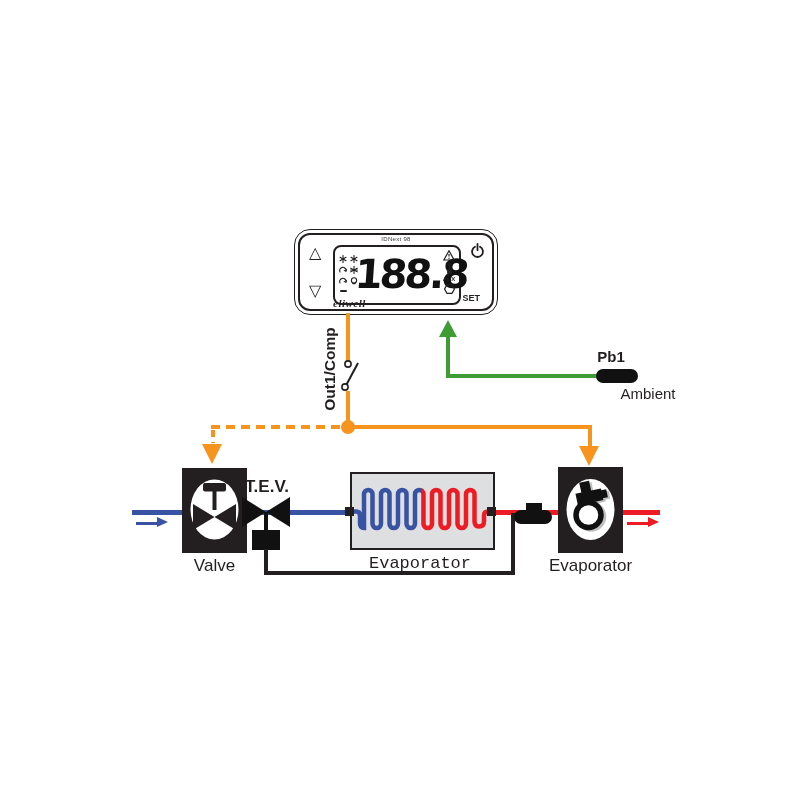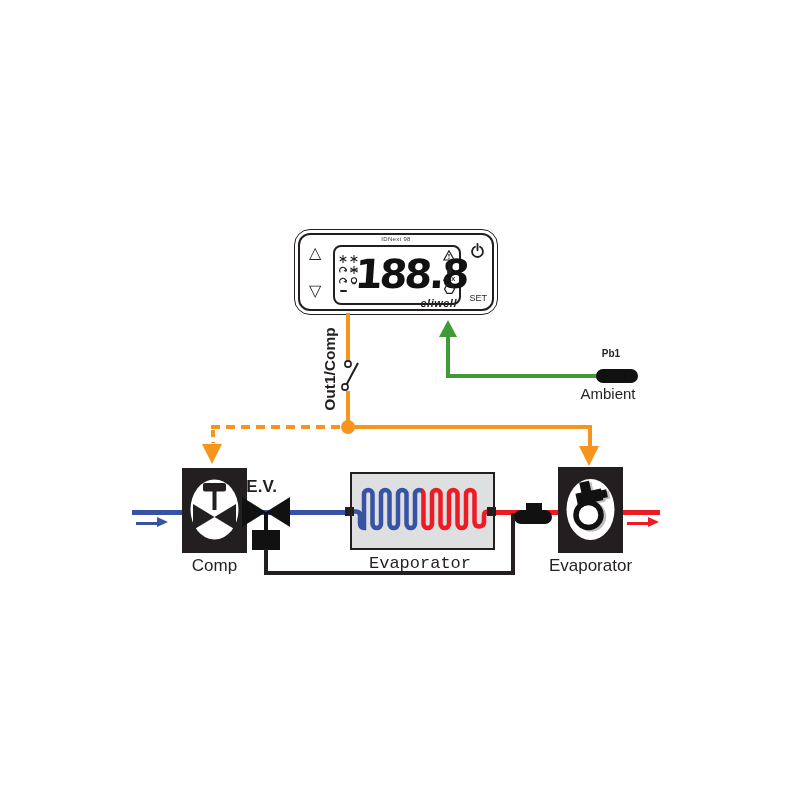--- a/index.html
+++ b/index.html
@@ -10,24 +10,24 @@
   #controller{left:294px;top:229px;width:202px;height:84px;border:1.5px solid #231F20;border-radius:16px;background:#fff;}
   #controller .face{position:absolute;left:3px;top:3px;right:3px;bottom:3px;border:2px solid #231F20;border-radius:12px;}
   .model-label{position:absolute;top:1px;left:0;width:100%;text-align:center;font-size:6px;color:#3a3a3a;letter-spacing:.3px;}
   .lcd{position:absolute;left:33px;top:10px;width:124px;height:56px;border:2.5px solid #231F20;border-radius:8px;background:#fff;}
   .digits{position:absolute;left:20px;top:-2px;width:84px;height:56px;text-align:center;
           font-family:"DejaVu Sans",sans-serif;font-weight:900;font-size:40px;line-height:58px;
           letter-spacing:-3px;transform:skewX(-4deg);color:#111;}
   .btn{position:absolute;font-size:16px;color:#231F20;line-height:16px;}
   #btn-up{left:9px;top:10px;}
   #btn-down{left:9px;top:48px;}
-  #set-label{position:absolute;right:5px;top:58px;font-size:9px;font-weight:normal;}
+  #set-label{position:absolute;right:12px;top:58px;font-size:9px;font-weight:bold;}
   #power-wrap{position:absolute;right:7px;top:8px;width:15px;height:15px;}
-  .logo{position:absolute;left:33px;bottom:0px;width:124px;text-align:right;
-        font-size:11px;font-weight:bold;font-style:italic;letter-spacing:.5px;color:#231F20;}
+  .logo{position:absolute;left:33px;bottom:0px;width:124px;text-align:left;
+        font-size:11px;font-weight:bold;font-style:italic;letter-spacing:.5px;color:#231F20;font-family:Liberation Serif, serif;}
   .lcd-right{position:absolute;right:2px;top:3px;width:16px;display:flex;flex-direction:column;align-items:center;gap:1px;}
   .aux{font-size:6px;font-weight:bold;line-height:7px;}
   
   .orange{background:#F7941E;}
   #out1-v1{left:346px;top:313px;width:4px;height:49px;}
   #out1-v2{left:346px;top:391px;width:4px;height:36px;}
   #out1-h{left:348px;top:425px;width:244px;height:4px;}
   #out1-vr{left:588px;top:427px;width:4px;height:20px;}
   #junction{left:341px;top:420px;width:14px;height:14px;border-radius:50%;background:#F7941E;}
   #out1-dash-h{left:211px;top:425px;width:136px;height:4px;
@@ -38,40 +38,40 @@
   #arrow-comp{left:579px;top:446px;}
   #arrow-valve{left:202px;top:444px;}
   #out1-label{left:330px;top:369px;transform:translate(-50%,-50%) rotate(-90deg);
       font-weight:bold;font-size:15.5px;white-space:nowrap;}
   
   .green{background:#3F9C35;}
   #pb1-arrow{left:439px;top:320px;width:0;height:0;border-left:9.5px solid transparent;border-right:9.5px solid transparent;border-bottom:17px solid #3F9C35;}
   #pb1-v{left:446px;top:335px;width:4px;height:43px;}
   #pb1-h{left:446px;top:374px;width:152px;height:4px;}
   #probe{left:596px;top:369px;width:42px;height:14px;border-radius:7px;background:#111;}
-  #pb1-label{left:581px;top:348px;width:60px;text-align:center;font-weight:bold;font-size:10px;}
-  #ambient-label{left:568px;top:385px;width:80px;text-align:center;font-size:15px;}
+  #pb1-label{left:581px;top:348px;width:60px;text-align:center;font-weight:bold;font-size:15px;}
+  #ambient-label{left:608px;top:385px;width:80px;text-align:center;font-size:15px;}
   
   #pipe-blue{left:132px;top:510px;width:219px;height:4.5px;background:#3953A4;}
   #pipe-red{left:490px;top:510px;width:170px;height:4.5px;background:#ED1C24;}
   #blue-arrow-line{left:136px;top:521.5px;width:21px;height:3px;background:#3953A4;}
   #blue-arrow-head{left:157px;top:517px;width:0;height:0;border-top:5.5px solid transparent;border-bottom:5.5px solid transparent;border-left:11px solid #3953A4;}
   #red-arrow-line{left:627px;top:521.5px;width:21px;height:3px;background:#ED1C24;}
   #red-arrow-head{left:648px;top:517px;width:0;height:0;border-top:5.5px solid transparent;border-bottom:5.5px solid transparent;border-left:11px solid #ED1C24;}
   
   .blackbox{background:#231F20;}
   #valve-box{left:182px;top:468px;width:65px;height:85px;}
   #comp-box{left:558px;top:467px;width:65px;height:86px;}
   #evap-box{left:350px;top:472px;width:145px;height:78px;background:#DEDFE0;border:2.5px solid #231F20;box-sizing:border-box;}
   .junction-sq{width:9px;height:9px;background:#231F20;}
   #evap-jl{left:345px;top:507px;}
   #evap-jr{left:487px;top:507px;}
   .comp-label{font-size:17px;text-align:center;color:#231F20;}
   #valve-label{left:172px;top:556px;width:85px;}
-  #tev-label{left:215px;top:477px;width:80px;font-weight:bold;}
+  #tev-label{left:227px;top:477px;width:80px;font-weight:bold;}
   #evap-label{left:360px;top:554px;width:120px;font-family:Liberation Mono, monospace;}
   #compressor-label{left:528px;top:556px;width:125px;}
   
   .cap{background:#231F20;}
   #cap-v1{left:264px;top:549px;width:4px;height:26px;}
   #cap-h{left:264px;top:571px;width:251px;height:4px;}
   #cap-v2{left:511px;top:513px;width:4px;height:62px;}
   #bulb{left:514px;top:510px;width:38px;height:14px;border-radius:7px;background:#111;}
   #bulb-clamp{left:526px;top:503px;width:16px;height:8px;background:#111;}
   svg{display:block;}
@@ -189,21 +189,21 @@
 
   <div id="valve-box" class="abs blackbox">
     <svg width="65" height="85" viewBox="0 0 65 85">
       <ellipse cx="32.5" cy="41.5" rx="24" ry="30" fill="#fff"></ellipse>
       <rect x="21" y="15" width="23" height="8.5" rx="2" fill="#231F20"></rect>
       <rect x="30.5" y="22" width="4" height="20" fill="#231F20"></rect>
       <polygon points="11,36 11,62 32.5,49" fill="#231F20"></polygon>
       <polygon points="54,36 54,62 32.5,49" fill="#231F20"></polygon>
     </svg>
   </div>
-  <div id="valve-label" class="abs comp-label">Comp</div>
+  <div id="valve-label" class="abs comp-label">Valve</div>
 
   <svg class="abs" style="left:242px;top:497px" width="48" height="56" viewBox="0 0 48 56">
     <rect x="22" y="15" width="4" height="20" fill="#111"></rect>
     <polygon points="0,0 0,30 24,15" fill="#111"></polygon>
     <polygon points="48,0 48,30 24,15" fill="#111"></polygon>
     <rect x="10" y="33" width="28" height="20" fill="#111"></rect>
   </svg>
   <div id="tev-label" class="abs comp-label">T.E.V.</div>
 
   <div id="evap-box" class="abs">

